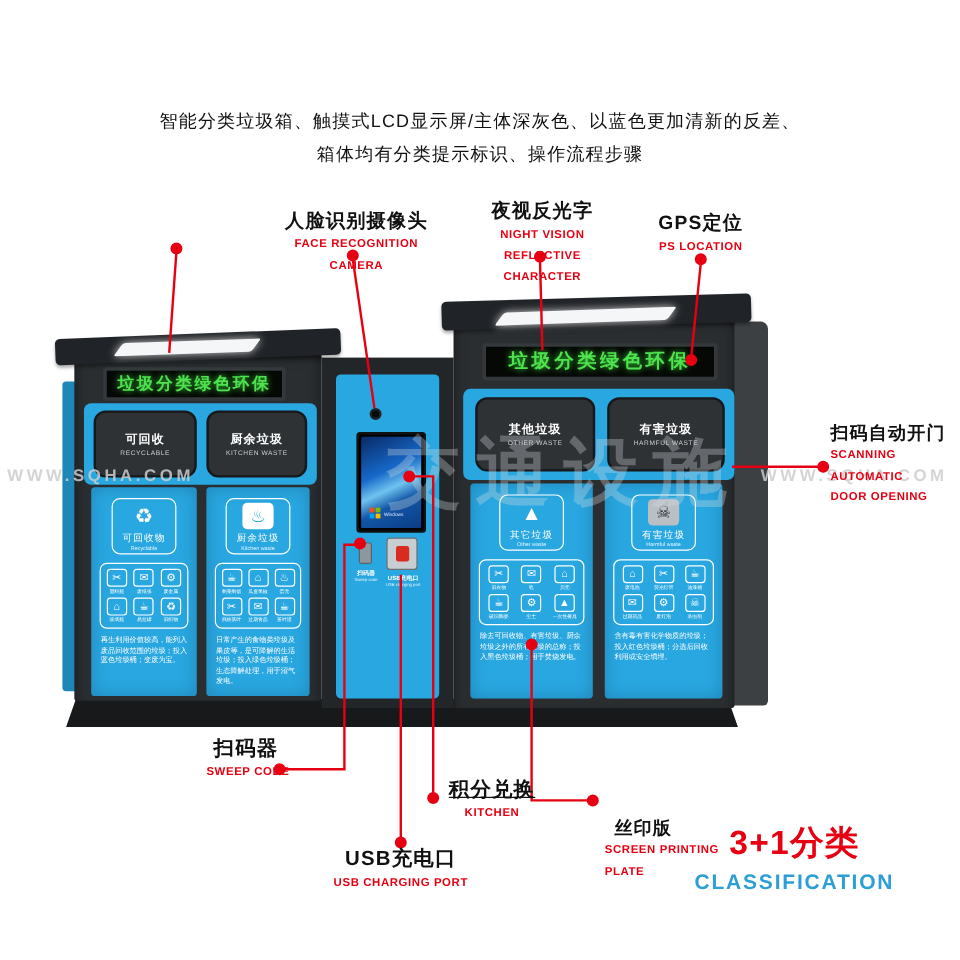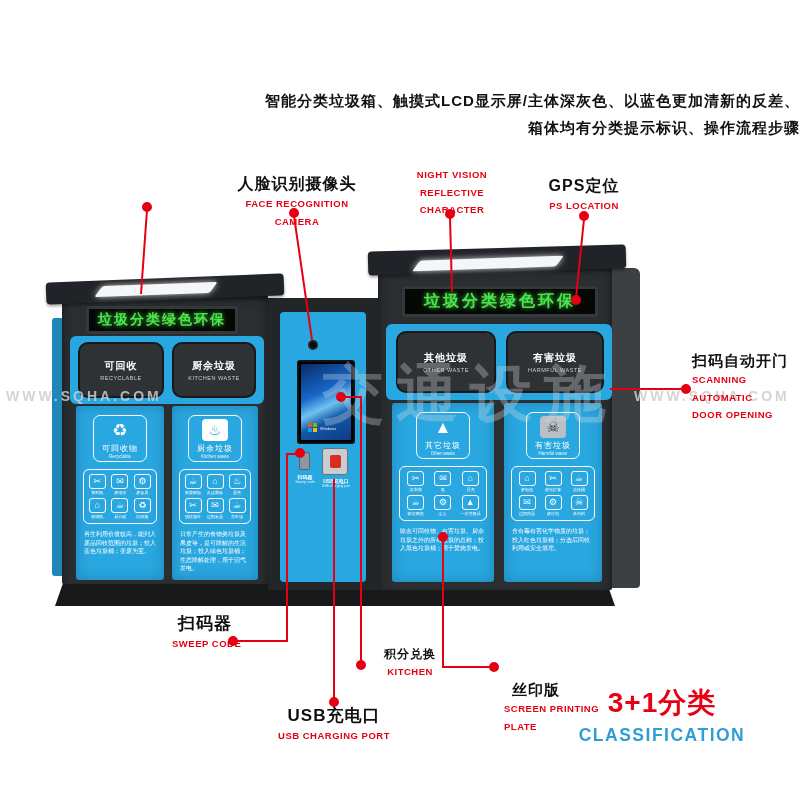--- a/index.html
+++ b/index.html
@@ -5,39 +5,39 @@
   :root{
     --red:#e60012; --blue:#29a7e0; --blue-dark:#1f86b8; --body:#2b2e31;
     --body-dark:#1e2124; --green:#4fe24f; --cls-blue:#2d9fd6;
   }
   *{margin:0;padding:0;box-sizing:border-box;}
   html,body{width:800px;height:800px;background:#fff;overflow:hidden;
     font-family:"Liberation Sans","DejaVu Sans",sans-serif;}
   #stage{position:relative;width:800px;height:800px;}
 
   
-  .intro{position:absolute;left:0;width:800px;text-align:right;color:#111;
-    font-weight:bold;font-size:15px;letter-spacing:1px;}
+  .intro{position:absolute;left:0;width:800px;text-align:center;color:#111;
+    font-weight:normal;font-size:15px;letter-spacing:1px;}
   #intro1{top:92px;} #intro2{top:119px;}
 
   
   .lbl{position:absolute;text-align:center;z-index:30;}
   .lbl .zh{display:block;color:#111;font-weight:bold;font-size:16px;letter-spacing:1px;}
   .lbl .en{display:block;color:var(--red);font-weight:bold;font-size:9.5px;
     letter-spacing:.5px;line-height:1.85;}
   #lbl-led{left:86px;top:152px;width:124px;}
   #lbl-camera{left:232px;top:174px;width:130px;}
   #lbl-night{left:388px;top:166px;width:128px;}
   #lbl-gps{left:532px;top:176px;width:104px;}
   #lbl-scandoor{left:692px;top:352px;width:108px;text-align:left;}
   #lbl-scandoor .zh{font-size:15px;}
   #lbl-sweep{left:172px;top:612px;width:96px;text-align:left;}
   #lbl-sweep .zh{font-size:17px;margin-left:6px;}
   #lbl-exchange{left:362px;top:646px;width:96px;}
-  #lbl-exchange .zh{font-size:12px;}
+  #lbl-exchange .zh{font-size:17px;text-decoration:underline;}
   #lbl-usb{left:272px;top:704px;width:124px;}
   #lbl-usb .zh{font-size:17px;}
   #lbl-silk{left:504px;top:681px;width:122px;text-align:left;}
   #lbl-silk .zh{font-size:15px;margin-left:8px;}
   #lbl-cls{left:572px;top:684px;width:180px;}
   #lbl-cls .zh{color:var(--red);font-size:28px;letter-spacing:1px;}
   #lbl-cls .en{color:var(--cls-blue);font-size:17.5px;letter-spacing:1.5px;line-height:1.5;}
 
   
   .wm-site{position:absolute;top:388px;z-index:25;color:rgba(205,205,205,.85);
@@ -389,20 +389,21 @@
         <polyline points="443,540 443,667 491,667" fill="none"></polyline>
         <circle cx="494" cy="667" r="4"></circle>
     </g>
   </svg>
 
   <div class="lbl" id="lbl-camera">
     <span class="zh">人脸识别摄像头</span>
     <span class="en">FACE RECOGNITION CAMERA</span>
   </div>
   <div class="lbl" id="lbl-night">
+    <span class="zh">夜视反光字</span>
     <span class="en">NIGHT VISION</span>
     <span class="en">REFLECTIVE CHARACTER</span>
   </div>
   <div class="lbl" id="lbl-gps">
     <span class="zh">GPS定位</span>
     <span class="en">PS LOCATION</span>
   </div>
   <div class="lbl" id="lbl-scandoor">
     <span class="zh">扫码自动开门</span>
     <span class="en">SCANNING AUTOMATIC</span>

